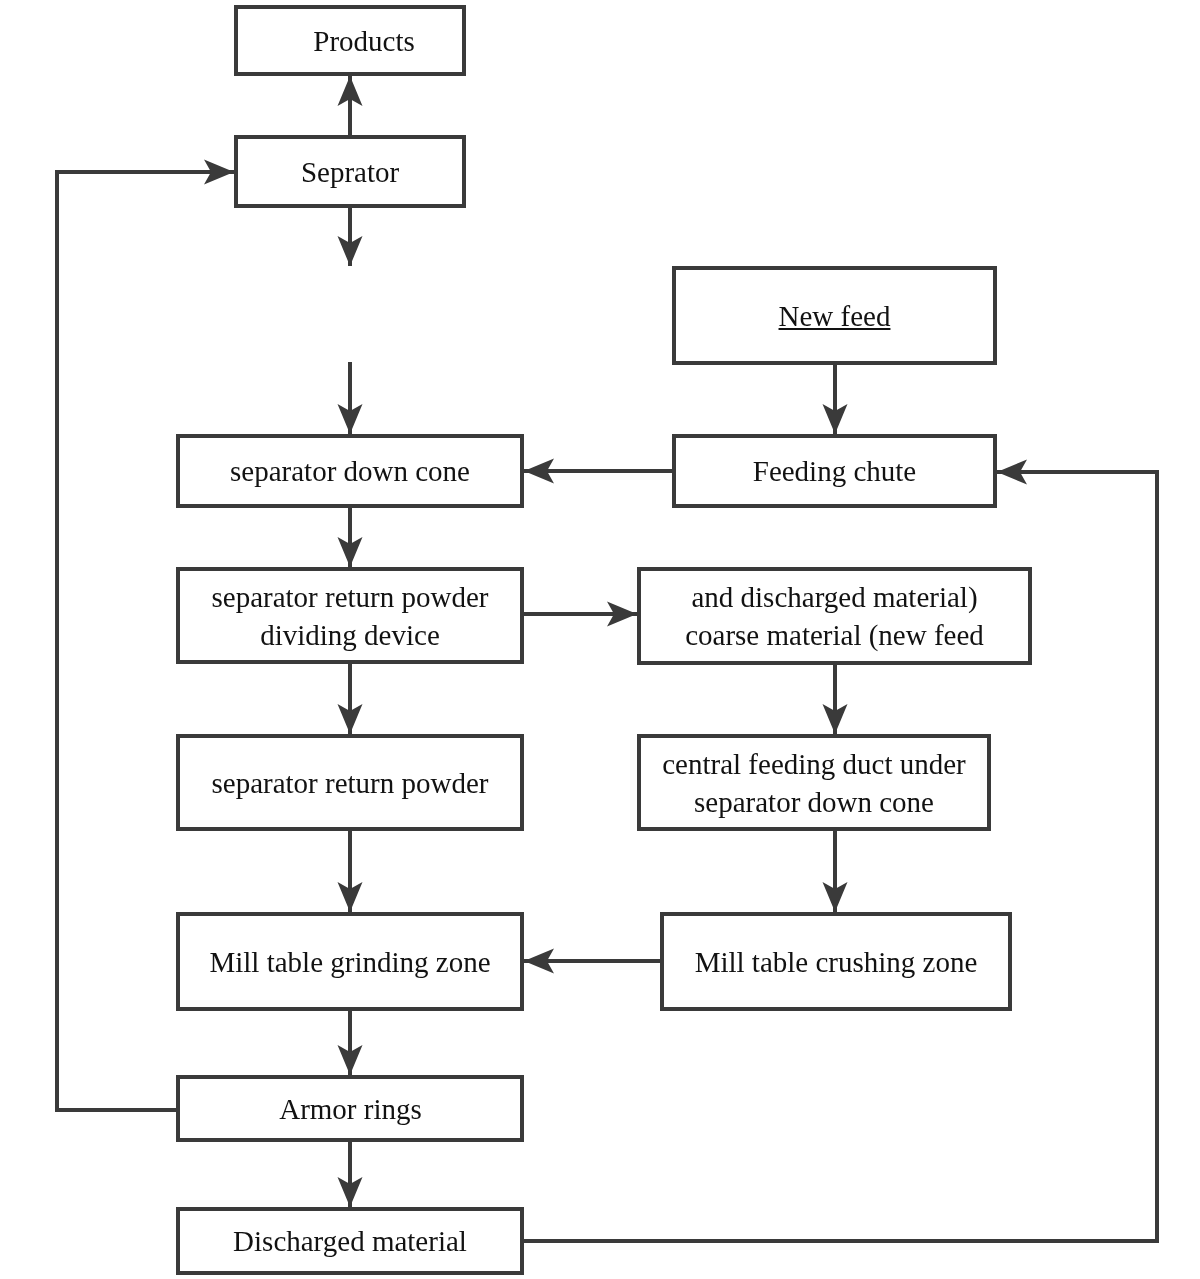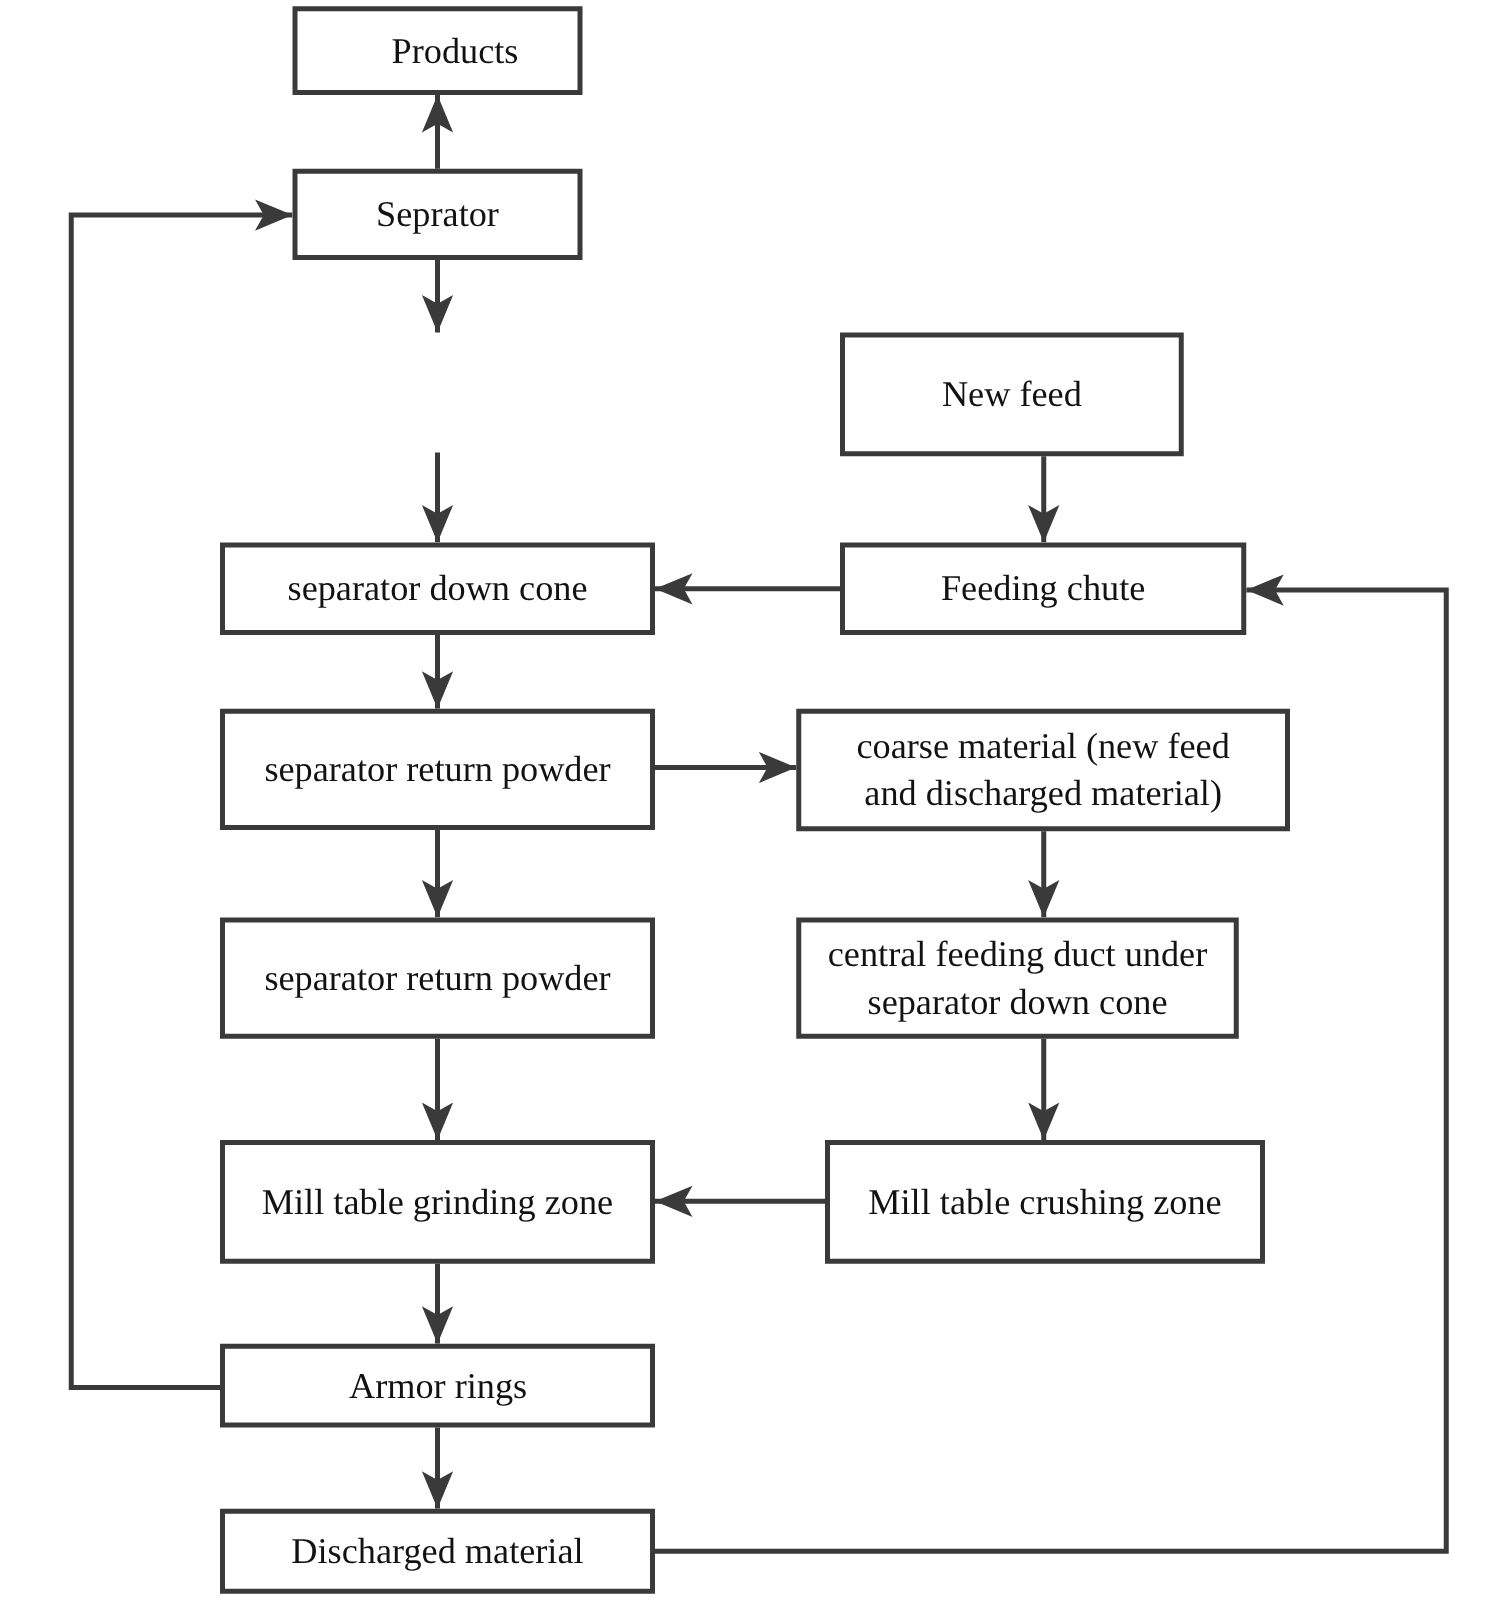--- a/index.html
+++ b/index.html
@@ -44,21 +44,21 @@
   .n-seprator   { left: 234px; top: 135px;  width: 232px; height: 73px; }
   .n-src        { left: 176px; top: 266px;  width: 348px; height: 100px; }
   .n-sdc        { left: 176px; top: 434px;  width: 348px; height: 74px; }
   .n-srpdd      { left: 176px; top: 567px;  width: 348px; height: 97px; }
   .n-srpcd      { left: 176px; top: 734px;  width: 348px; height: 97px; }
   .n-mtgz       { left: 176px; top: 912px;  width: 348px; height: 99px; }
   .n-armor      { left: 176px; top: 1075px; width: 348px; height: 67px; padding-left: 11px; }
   .n-discharged { left: 176px; top: 1207px; width: 348px; height: 68px; text-align: right; }
 
   
-  .n-newfeed { left: 672px; top: 266px; width: 275px; height: 99px; }
+  .n-newfeed { left: 672px; top: 266px; width: 325px; height: 99px; text-decoration: underline; }
   .n-chute   { left: 672px; top: 434px; width: 325px; height: 74px; }
   .n-coarse  { left: 637px; top: 567px; width: 395px; height: 98px; }
   .n-duct    { left: 637px; top: 734px; width: 354px; height: 97px; }
   .n-mtcz    { left: 660px; top: 912px; width: 352px; height: 99px; }
 </style>
 </head>
 <body>
 
 <div class="stage">
 
@@ -96,20 +96,21 @@
     <span>Seprator</span>
   </div>
 
 
   <div class="node n-sdc">
     <span>separator down cone</span>
   </div>
 
   <div class="node n-srpdd">
     <span>separator return powder</span>
+    <span>dividing device</span>
   </div>
 
   <div class="node n-srpcd">
     <span>separator return powder</span>
   </div>
 
   <div class="node n-mtgz">
     <span>Mill table grinding zone</span>
   </div>
 
@@ -123,22 +124,22 @@
 
   <div class="node n-newfeed">
     <span>New feed</span>
   </div>
 
   <div class="node n-chute">
     <span>Feeding chute</span>
   </div>
 
   <div class="node n-coarse">
+    <span>and discharged material)</span>
     <span>coarse material (new feed</span>
-    <span>and discharged material)</span>
   </div>
 
   <div class="node n-duct">
     <span>central feeding duct under</span>
     <span>separator down cone</span>
   </div>
 
   <div class="node n-mtcz">
     <span>Mill table crushing zone</span>
   </div>

